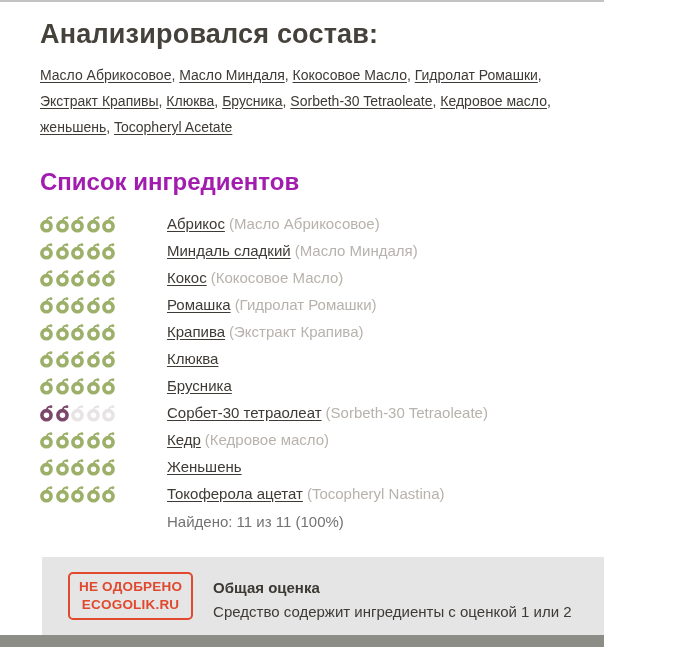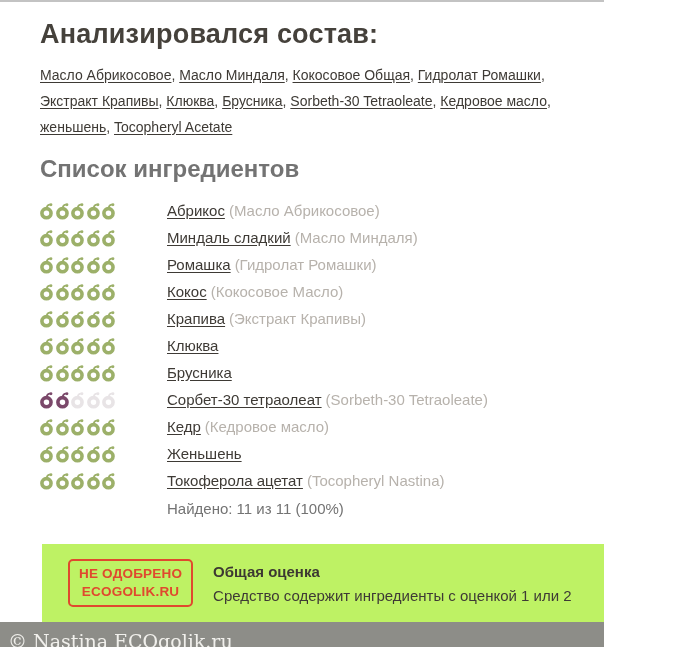--- a/index.html
+++ b/index.html
@@ -16,44 +16,44 @@
     margin-top:15px; font-size:27px; line-height:34px; font-weight:bold;
     color:#45413b; letter-spacing:0.2px;
   }
   .composition-links {
     margin-top:11px; font-size:14px; line-height:26px; color:#3e3a35;
   }
   .composition-links a {
     color:#3e3a35; text-underline-offset:2px; cursor:pointer;
   }
   h2.section-title {
-    margin-top:14px; font-size:24px; line-height:30px; font-weight:bold;
-    color:#737373;
+    margin-top:27px; font-size:24px; line-height:30px; font-weight:bold;
+    color:#a21caf;
   }
 
   .ingredient-list { margin-top:13px; }
   .ingredient-row { display:flex; align-items:center; height:27px; }
   .rating-cell { width:127px; display:flex; align-items:center; }
   .apple { width:14px; height:18px; margin-right:1.5px; display:block; }
   .apple.green  { color:#9cb069; }
   .apple.purple { color:#7b486a; }
   .apple.empty  { color:#e8e4e6; }
   .ingredient-text { font-size:15px; line-height:27px; white-space:nowrap; }
   .ingredient-text a {
     color:#3e3a35; text-decoration:underline; text-underline-offset:2px; cursor:pointer;
   }
   .latin-name { color:#b7b2ac; margin-left:4px; }
 
   .found-line {
     margin-left:127px; margin-top:6px; font-size:15px; color:#737373;
   }
 
   .verdict-box {
-    margin:27px 0 0 2px; width:608px; background:#bef264;
-    display:flex; align-items:center; padding:15px 0 15px 26px; gap:20px;
+    margin:27px 0 0 2px; width:608px; background:#e5e5e5;
+    display:flex; align-items:flex-end; padding:15px 0 15px 26px; gap:20px;
   }
   .stamp {
     border:2px solid #e0492e; border-radius:5px; color:#e0492e;
     font-weight:bold; font-size:13.5px; line-height:18px; text-align:center;
     padding:4px 9px; letter-spacing:0.2px; white-space:nowrap;
   }
   .verdict-texts { font-size:15px; }
   .verdict-title { font-weight:bold; color:#3c3832; margin-bottom:7px; }
   .verdict-desc { color:#3e3a35; }
 
@@ -64,21 +64,21 @@
   }
 </style>
 </head>
 <body>
 
 <div class="page">
   <div class="content">
 
     <h1 class="page-title">Анализировался состав:</h1>
 
-    <p class="composition-links"><a href="#">Масло Абрикосовое</a>, <a href="#">Масло Миндаля</a>, <a href="#">Кокосовое Общая</a>, <a href="#">Гидролат Ромашки</a>, <a href="#">Экстракт Крапивы</a>, <a href="#">Клюква</a>, <a href="#">Брусника</a>, <a href="#">Sorbeth-30 Tetraoleate</a>, <a href="#">Кедровое масло</a>, <a href="#">женьшень</a>, <a href="#">Tocopheryl Acetate</a></p>
+    <p class="composition-links"><a href="#">Масло Абрикосовое</a>, <a href="#">Масло Миндаля</a>, <a href="#">Кокосовое Масло</a>, <a href="#">Гидролат Ромашки</a>, <a href="#">Экстракт Крапивы</a>, <a href="#">Клюква</a>, <a href="#">Брусника</a>, <a href="#">Sorbeth-30 Tetraoleate</a>, <a href="#">Кедровое масло</a>, <a href="#">женьшень</a>, <a href="#">Tocopheryl Acetate</a></p>
 
     <h2 class="section-title">Список ингредиентов</h2>
 
     <div class="ingredient-list">
         <div class="ingredient-row">
           <div class="rating-cell">
             <svg class="apple green" viewBox="0 0 13 17" xmlns="http://www.w3.org/2000/svg">
     <circle cx="6" cy="10.6" r="4.3" fill="none" stroke="currentColor" stroke-width="3.4"></circle>
     <path d="M6.3 5.6 C6.3 3.6 7.3 2.7 8.9 2.4" fill="none" stroke="currentColor" stroke-width="1.7" stroke-linecap="round"></path>
     <circle cx="10.2" cy="2.5" r="1.4" fill="currentColor"></circle>
@@ -157,20 +157,50 @@
     <circle cx="6" cy="10.6" r="4.3" fill="none" stroke="currentColor" stroke-width="3.4"></circle>
     <path d="M6.3 5.6 C6.3 3.6 7.3 2.7 8.9 2.4" fill="none" stroke="currentColor" stroke-width="1.7" stroke-linecap="round"></path>
     <circle cx="10.2" cy="2.5" r="1.4" fill="currentColor"></circle>
   </svg>
             <svg class="apple green" viewBox="0 0 13 17" xmlns="http://www.w3.org/2000/svg">
     <circle cx="6" cy="10.6" r="4.3" fill="none" stroke="currentColor" stroke-width="3.4"></circle>
     <path d="M6.3 5.6 C6.3 3.6 7.3 2.7 8.9 2.4" fill="none" stroke="currentColor" stroke-width="1.7" stroke-linecap="round"></path>
     <circle cx="10.2" cy="2.5" r="1.4" fill="currentColor"></circle>
   </svg>
           </div>
+          <div class="ingredient-text"><a href="#">Кокос</a><span class="latin-name">(Кокосовое Масло)</span></div>
+        </div>
+        <div class="ingredient-row">
+          <div class="rating-cell">
+            <svg class="apple green" viewBox="0 0 13 17" xmlns="http://www.w3.org/2000/svg">
+    <circle cx="6" cy="10.6" r="4.3" fill="none" stroke="currentColor" stroke-width="3.4"></circle>
+    <path d="M6.3 5.6 C6.3 3.6 7.3 2.7 8.9 2.4" fill="none" stroke="currentColor" stroke-width="1.7" stroke-linecap="round"></path>
+    <circle cx="10.2" cy="2.5" r="1.4" fill="currentColor"></circle>
+  </svg>
+            <svg class="apple green" viewBox="0 0 13 17" xmlns="http://www.w3.org/2000/svg">
+    <circle cx="6" cy="10.6" r="4.3" fill="none" stroke="currentColor" stroke-width="3.4"></circle>
+    <path d="M6.3 5.6 C6.3 3.6 7.3 2.7 8.9 2.4" fill="none" stroke="currentColor" stroke-width="1.7" stroke-linecap="round"></path>
+    <circle cx="10.2" cy="2.5" r="1.4" fill="currentColor"></circle>
+  </svg>
+            <svg class="apple green" viewBox="0 0 13 17" xmlns="http://www.w3.org/2000/svg">
+    <circle cx="6" cy="10.6" r="4.3" fill="none" stroke="currentColor" stroke-width="3.4"></circle>
+    <path d="M6.3 5.6 C6.3 3.6 7.3 2.7 8.9 2.4" fill="none" stroke="currentColor" stroke-width="1.7" stroke-linecap="round"></path>
+    <circle cx="10.2" cy="2.5" r="1.4" fill="currentColor"></circle>
+  </svg>
+            <svg class="apple green" viewBox="0 0 13 17" xmlns="http://www.w3.org/2000/svg">
+    <circle cx="6" cy="10.6" r="4.3" fill="none" stroke="currentColor" stroke-width="3.4"></circle>
+    <path d="M6.3 5.6 C6.3 3.6 7.3 2.7 8.9 2.4" fill="none" stroke="currentColor" stroke-width="1.7" stroke-linecap="round"></path>
+    <circle cx="10.2" cy="2.5" r="1.4" fill="currentColor"></circle>
+  </svg>
+            <svg class="apple green" viewBox="0 0 13 17" xmlns="http://www.w3.org/2000/svg">
+    <circle cx="6" cy="10.6" r="4.3" fill="none" stroke="currentColor" stroke-width="3.4"></circle>
+    <path d="M6.3 5.6 C6.3 3.6 7.3 2.7 8.9 2.4" fill="none" stroke="currentColor" stroke-width="1.7" stroke-linecap="round"></path>
+    <circle cx="10.2" cy="2.5" r="1.4" fill="currentColor"></circle>
+  </svg>
+          </div>
           <div class="ingredient-text"><a href="#">Ромашка</a><span class="latin-name">(Гидролат Ромашки)</span></div>
         </div>
         <div class="ingredient-row">
           <div class="rating-cell">
             <svg class="apple green" viewBox="0 0 13 17" xmlns="http://www.w3.org/2000/svg">
     <circle cx="6" cy="10.6" r="4.3" fill="none" stroke="currentColor" stroke-width="3.4"></circle>
     <path d="M6.3 5.6 C6.3 3.6 7.3 2.7 8.9 2.4" fill="none" stroke="currentColor" stroke-width="1.7" stroke-linecap="round"></path>
     <circle cx="10.2" cy="2.5" r="1.4" fill="currentColor"></circle>
   </svg>
             <svg class="apple green" viewBox="0 0 13 17" xmlns="http://www.w3.org/2000/svg">
@@ -187,51 +217,21 @@
     <circle cx="6" cy="10.6" r="4.3" fill="none" stroke="currentColor" stroke-width="3.4"></circle>
     <path d="M6.3 5.6 C6.3 3.6 7.3 2.7 8.9 2.4" fill="none" stroke="currentColor" stroke-width="1.7" stroke-linecap="round"></path>
     <circle cx="10.2" cy="2.5" r="1.4" fill="currentColor"></circle>
   </svg>
             <svg class="apple green" viewBox="0 0 13 17" xmlns="http://www.w3.org/2000/svg">
     <circle cx="6" cy="10.6" r="4.3" fill="none" stroke="currentColor" stroke-width="3.4"></circle>
     <path d="M6.3 5.6 C6.3 3.6 7.3 2.7 8.9 2.4" fill="none" stroke="currentColor" stroke-width="1.7" stroke-linecap="round"></path>
     <circle cx="10.2" cy="2.5" r="1.4" fill="currentColor"></circle>
   </svg>
           </div>
-          <div class="ingredient-text"><a href="#">Кокос</a><span class="latin-name">(Кокосовое Масло)</span></div>
-        </div>
-        <div class="ingredient-row">
-          <div class="rating-cell">
-            <svg class="apple green" viewBox="0 0 13 17" xmlns="http://www.w3.org/2000/svg">
-    <circle cx="6" cy="10.6" r="4.3" fill="none" stroke="currentColor" stroke-width="3.4"></circle>
-    <path d="M6.3 5.6 C6.3 3.6 7.3 2.7 8.9 2.4" fill="none" stroke="currentColor" stroke-width="1.7" stroke-linecap="round"></path>
-    <circle cx="10.2" cy="2.5" r="1.4" fill="currentColor"></circle>
-  </svg>
-            <svg class="apple green" viewBox="0 0 13 17" xmlns="http://www.w3.org/2000/svg">
-    <circle cx="6" cy="10.6" r="4.3" fill="none" stroke="currentColor" stroke-width="3.4"></circle>
-    <path d="M6.3 5.6 C6.3 3.6 7.3 2.7 8.9 2.4" fill="none" stroke="currentColor" stroke-width="1.7" stroke-linecap="round"></path>
-    <circle cx="10.2" cy="2.5" r="1.4" fill="currentColor"></circle>
-  </svg>
-            <svg class="apple green" viewBox="0 0 13 17" xmlns="http://www.w3.org/2000/svg">
-    <circle cx="6" cy="10.6" r="4.3" fill="none" stroke="currentColor" stroke-width="3.4"></circle>
-    <path d="M6.3 5.6 C6.3 3.6 7.3 2.7 8.9 2.4" fill="none" stroke="currentColor" stroke-width="1.7" stroke-linecap="round"></path>
-    <circle cx="10.2" cy="2.5" r="1.4" fill="currentColor"></circle>
-  </svg>
-            <svg class="apple green" viewBox="0 0 13 17" xmlns="http://www.w3.org/2000/svg">
-    <circle cx="6" cy="10.6" r="4.3" fill="none" stroke="currentColor" stroke-width="3.4"></circle>
-    <path d="M6.3 5.6 C6.3 3.6 7.3 2.7 8.9 2.4" fill="none" stroke="currentColor" stroke-width="1.7" stroke-linecap="round"></path>
-    <circle cx="10.2" cy="2.5" r="1.4" fill="currentColor"></circle>
-  </svg>
-            <svg class="apple green" viewBox="0 0 13 17" xmlns="http://www.w3.org/2000/svg">
-    <circle cx="6" cy="10.6" r="4.3" fill="none" stroke="currentColor" stroke-width="3.4"></circle>
-    <path d="M6.3 5.6 C6.3 3.6 7.3 2.7 8.9 2.4" fill="none" stroke="currentColor" stroke-width="1.7" stroke-linecap="round"></path>
-    <circle cx="10.2" cy="2.5" r="1.4" fill="currentColor"></circle>
-  </svg>
-          </div>
-          <div class="ingredient-text"><a href="#">Крапива</a><span class="latin-name">(Экстракт Крапивы)</span></div>
+          <div class="ingredient-text"><a href="#">Крапива</a><span class="latin-name">(Экстракт Крапива)</span></div>
         </div>
         <div class="ingredient-row">
           <div class="rating-cell">
             <svg class="apple green" viewBox="0 0 13 17" xmlns="http://www.w3.org/2000/svg">
     <circle cx="6" cy="10.6" r="4.3" fill="none" stroke="currentColor" stroke-width="3.4"></circle>
     <path d="M6.3 5.6 C6.3 3.6 7.3 2.7 8.9 2.4" fill="none" stroke="currentColor" stroke-width="1.7" stroke-linecap="round"></path>
     <circle cx="10.2" cy="2.5" r="1.4" fill="currentColor"></circle>
   </svg>
             <svg class="apple green" viewBox="0 0 13 17" xmlns="http://www.w3.org/2000/svg">
     <circle cx="6" cy="10.6" r="4.3" fill="none" stroke="currentColor" stroke-width="3.4"></circle>

